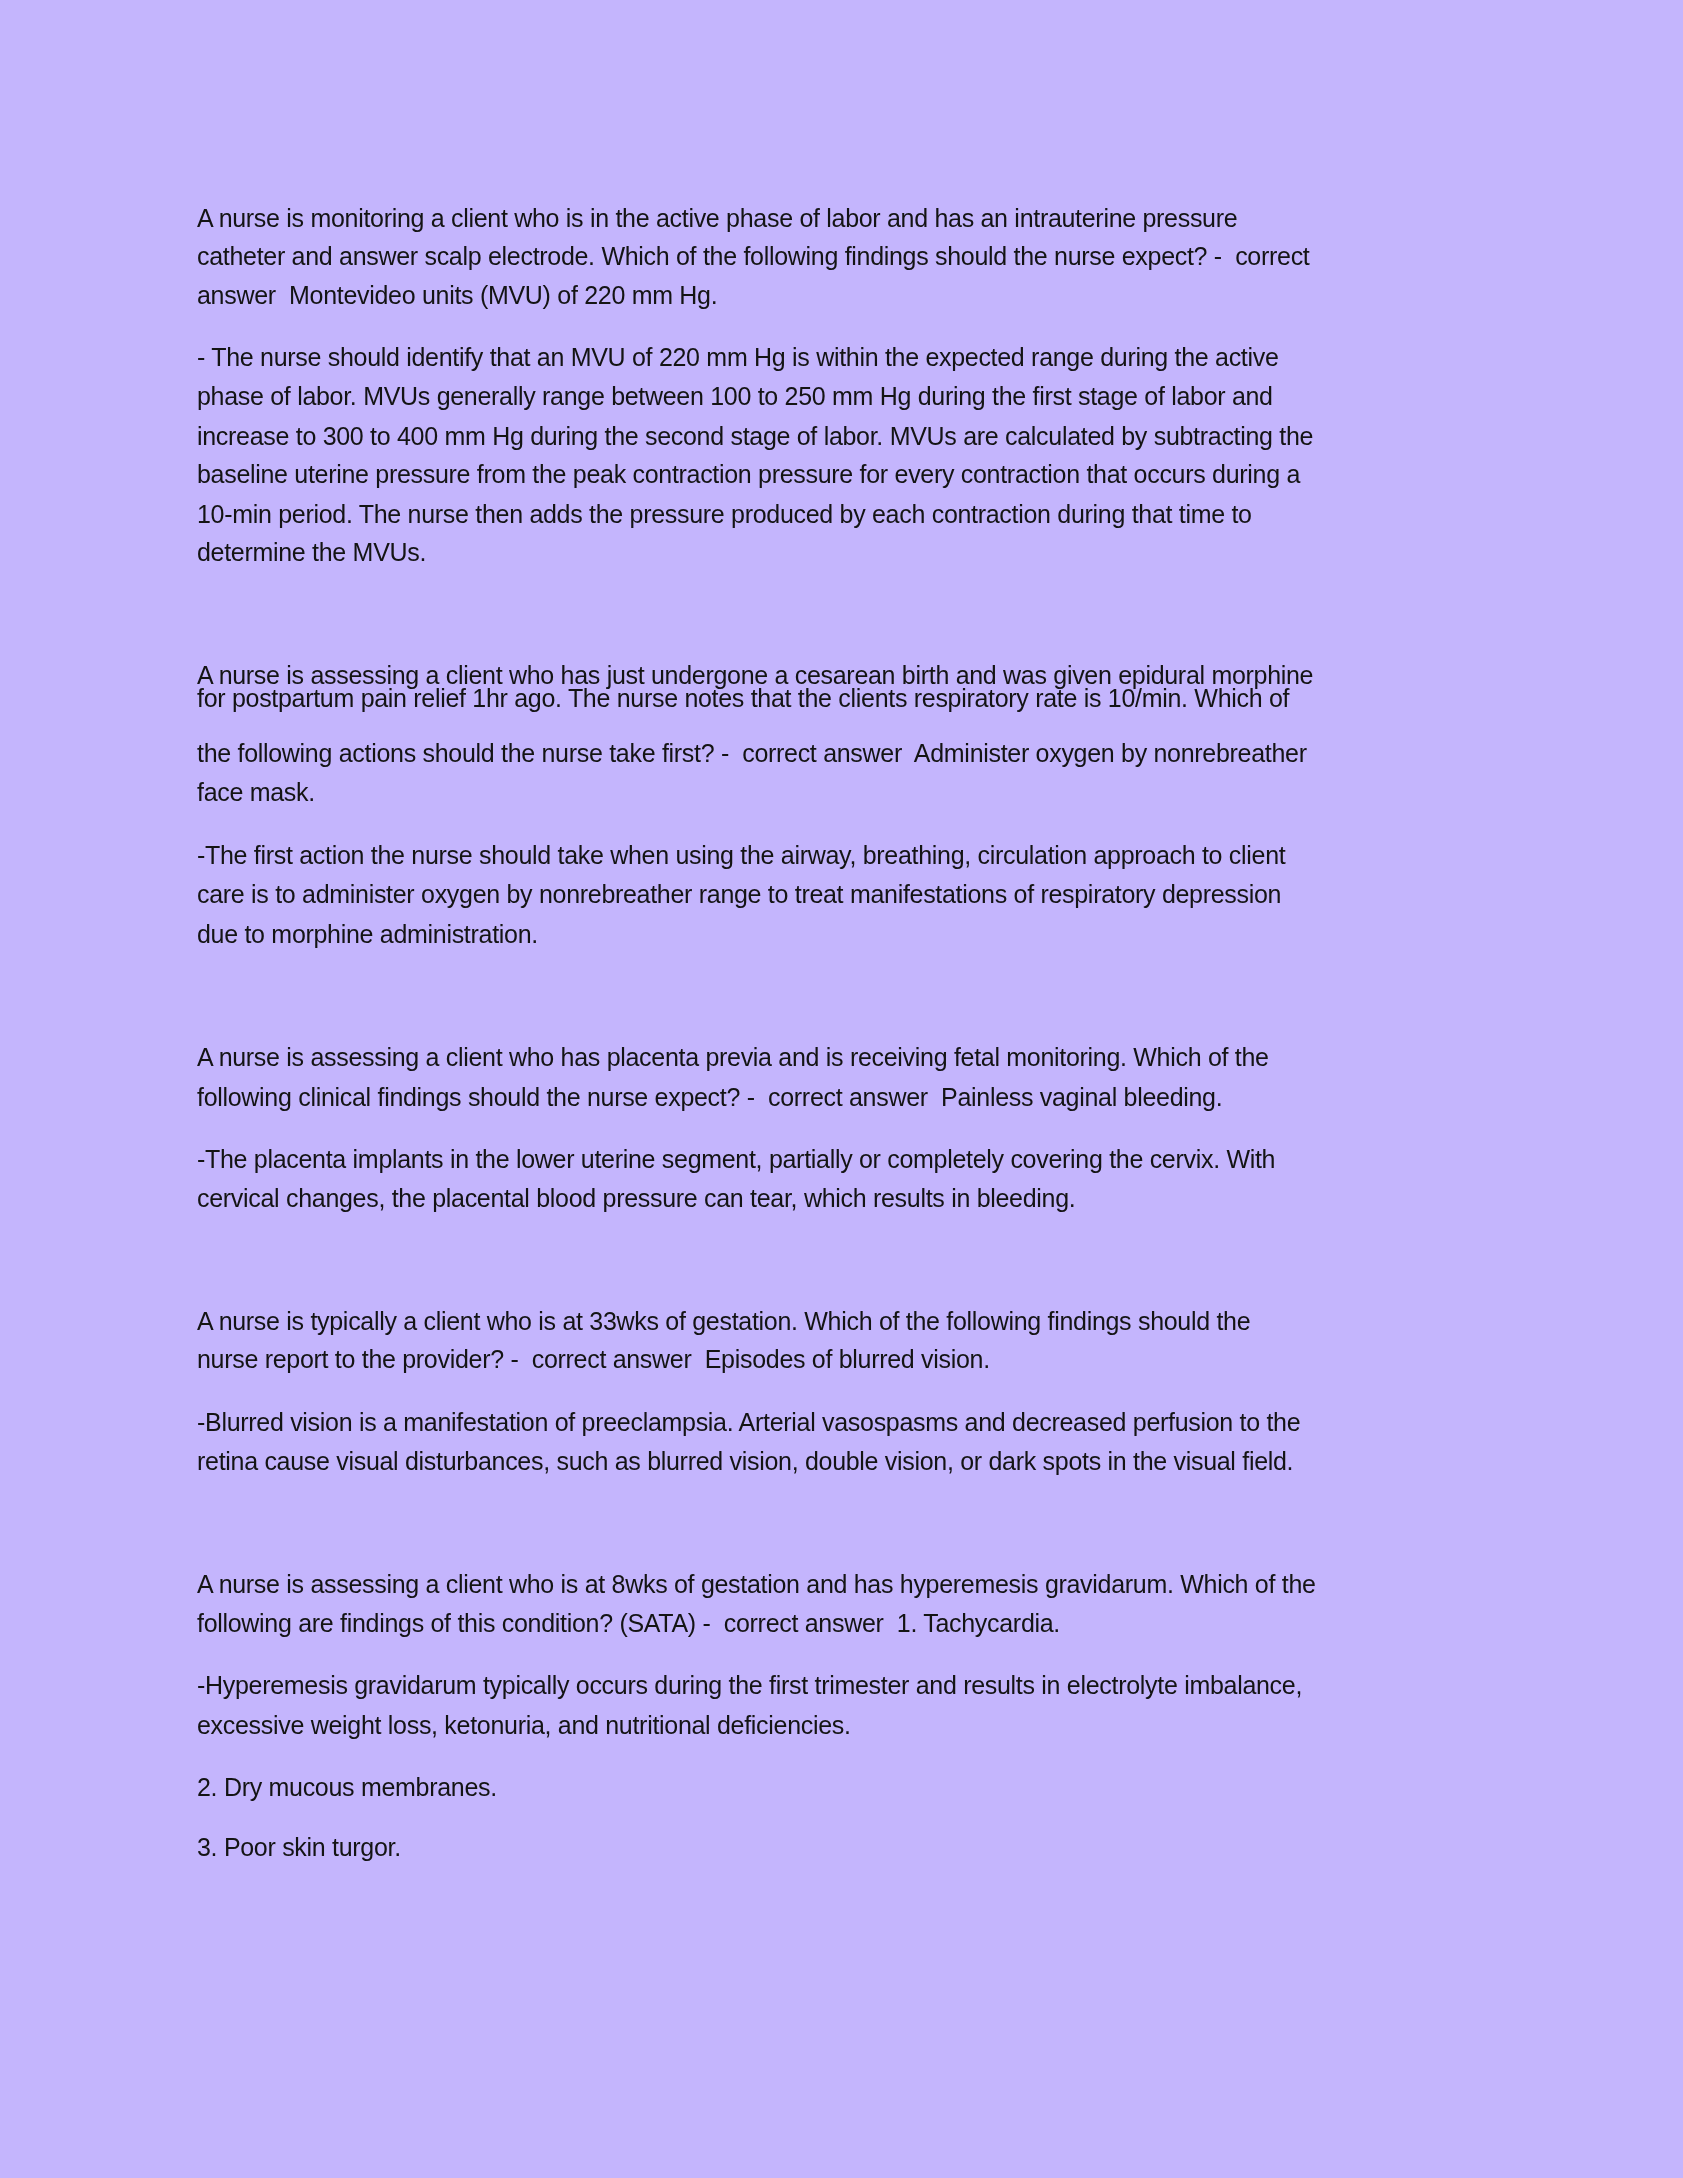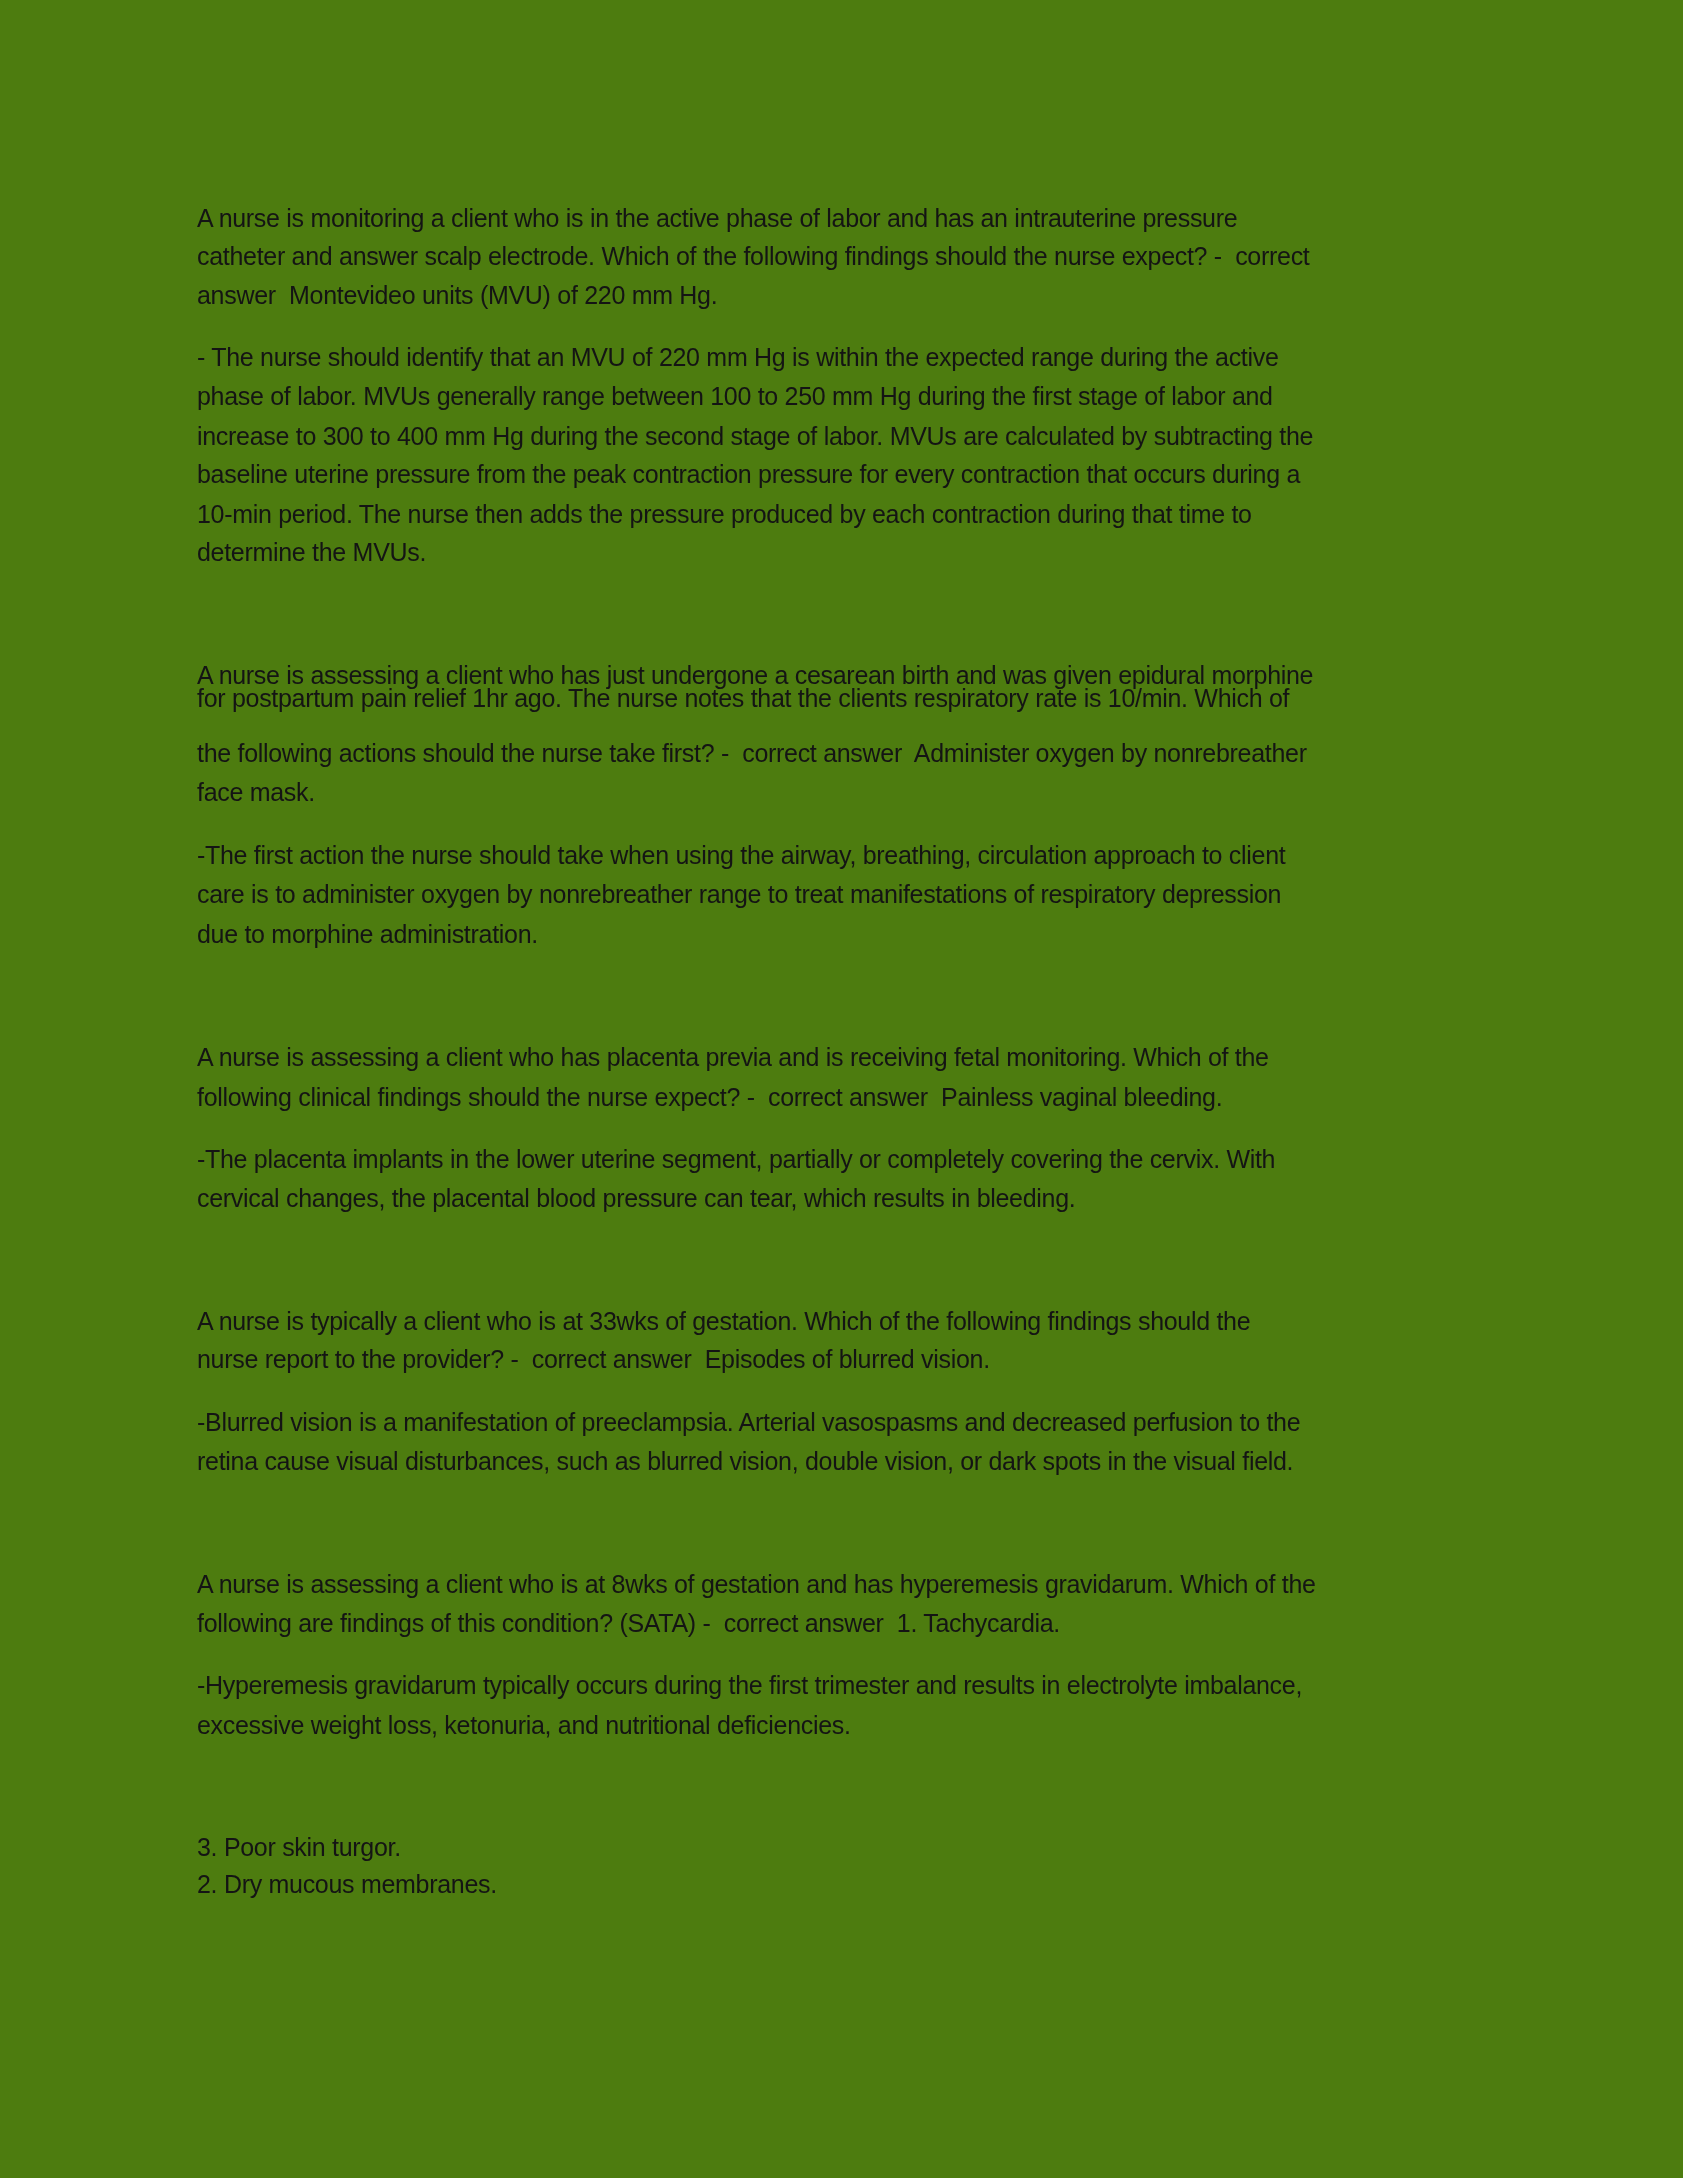--- a/index.html
+++ b/index.html
@@ -13,21 +13,21 @@
       position: relative;
       overflow: hidden;
       font-family: "Liberation Sans", "DejaVu Sans", sans-serif;
       color: #141414;
     }
     .page {
       position: absolute;
       left: 0; top: 0;
       width: 1683px;
       height: 2178px;
-      background: #4d7c0f;
+      background: #c4b5fd;
     }
     .line {
       position: absolute;
       left: 197px;
       height: 40px;
       line-height: 40px;
       font-size: 25px;
       white-space: pre;
       letter-spacing: -0.3px;
       transform: translateY(-50%);
@@ -78,18 +78,18 @@
     <div class="line" style="top:1461px">retina cause visual disturbances, such as blurred vision, double vision, or dark spots in the visual field.</div>
   </div>
 
   <div>
     <div class="line" style="top:1584px">A nurse is assessing a client who is at 8wks of gestation and has hyperemesis gravidarum. Which of the</div>
     <div class="line" style="top:1623px">following are findings of this condition? (SATA) -  correct answer  1. Tachycardia.</div>
 
     <div class="line" style="top:1685px">-Hyperemesis gravidarum typically occurs during the first trimester and results in electrolyte imbalance,</div>
     <div class="line" style="top:1725px">excessive weight loss, ketonuria, and nutritional deficiencies.</div>
 
-    <div class="line" style="top:1884px">2. Dry mucous membranes.</div>
+    <div class="line" style="top:1787px">2. Dry mucous membranes.</div>
     <div class="line" style="top:1847px">3. Poor skin turgor.</div>
   </div>
 
 </div>
 
 
 </body></html>

